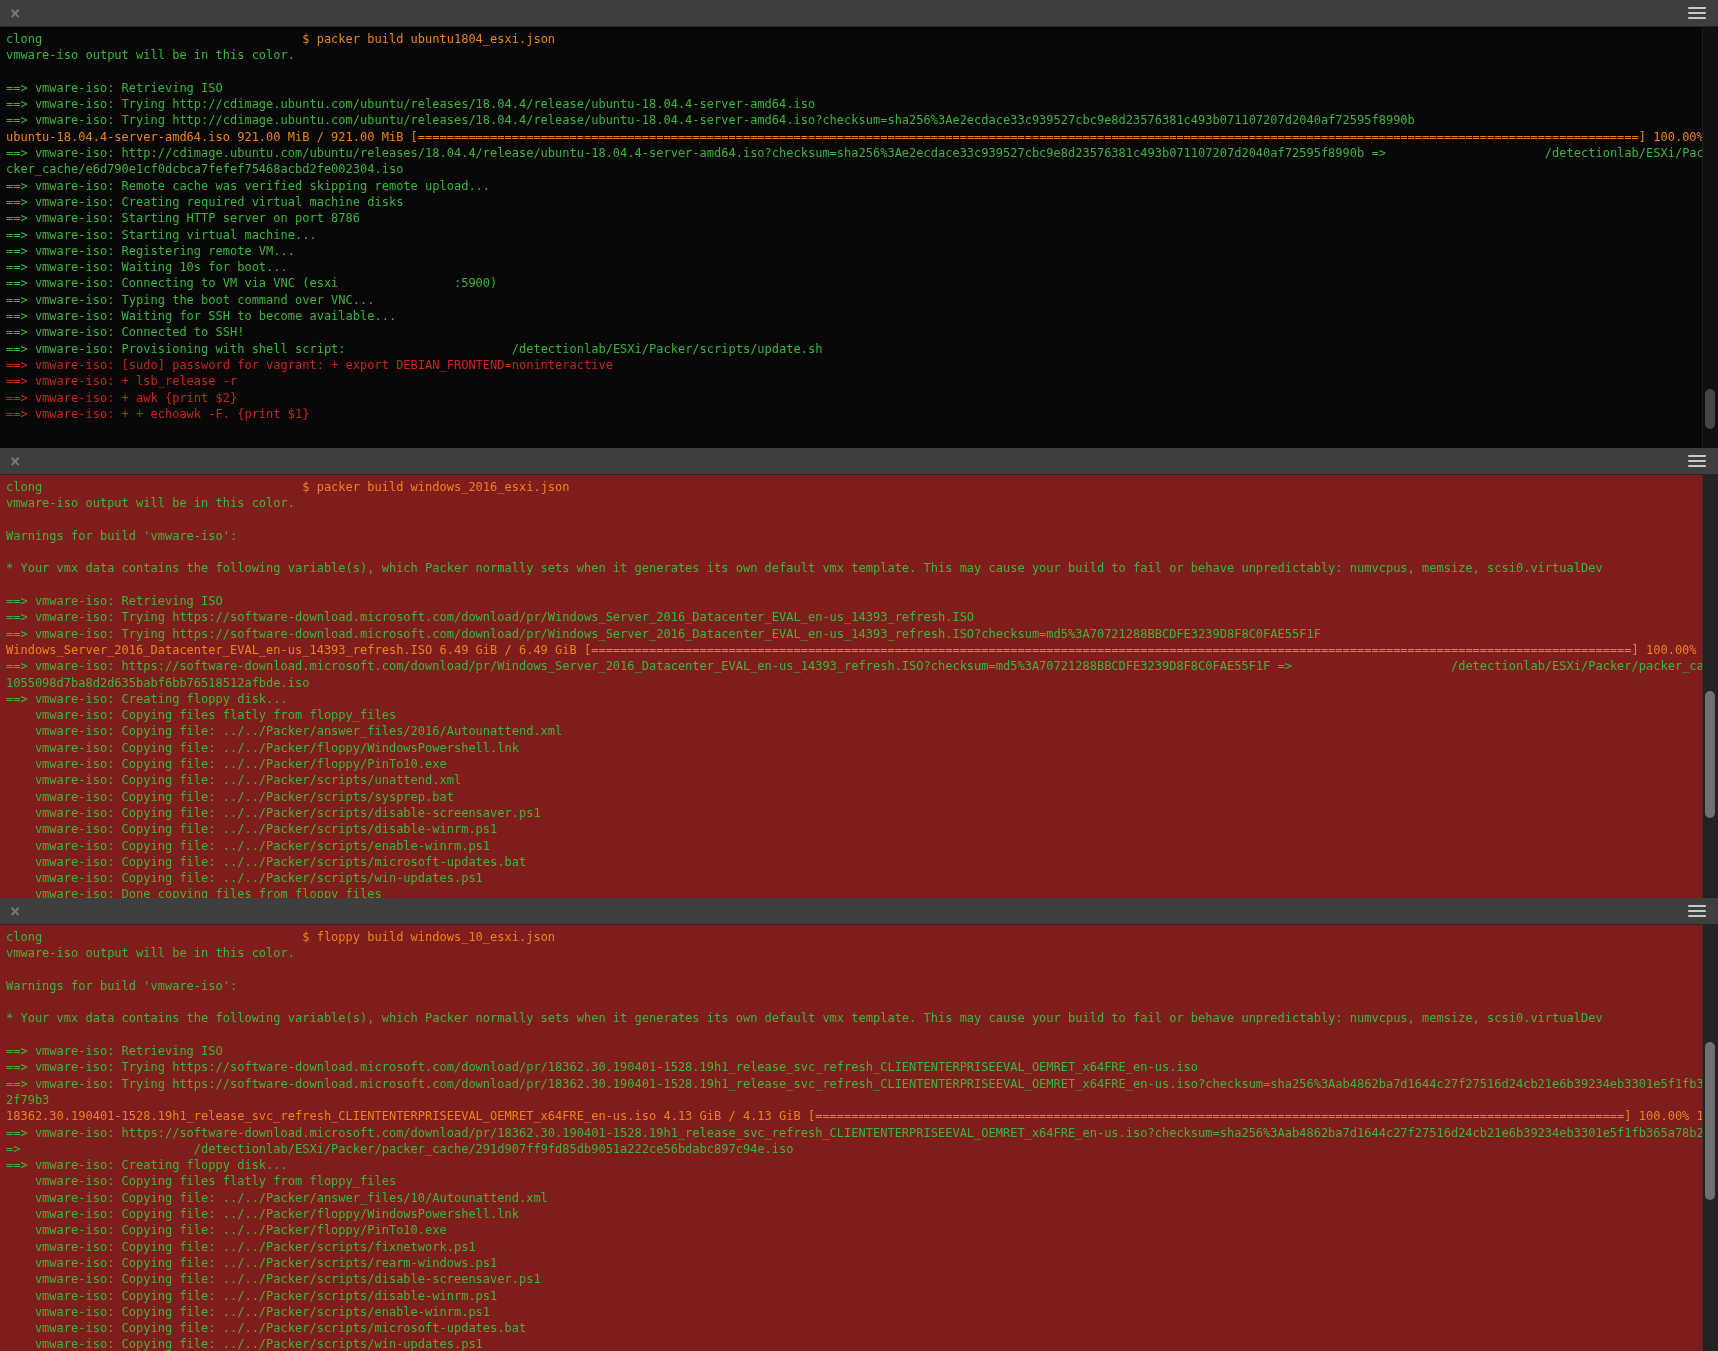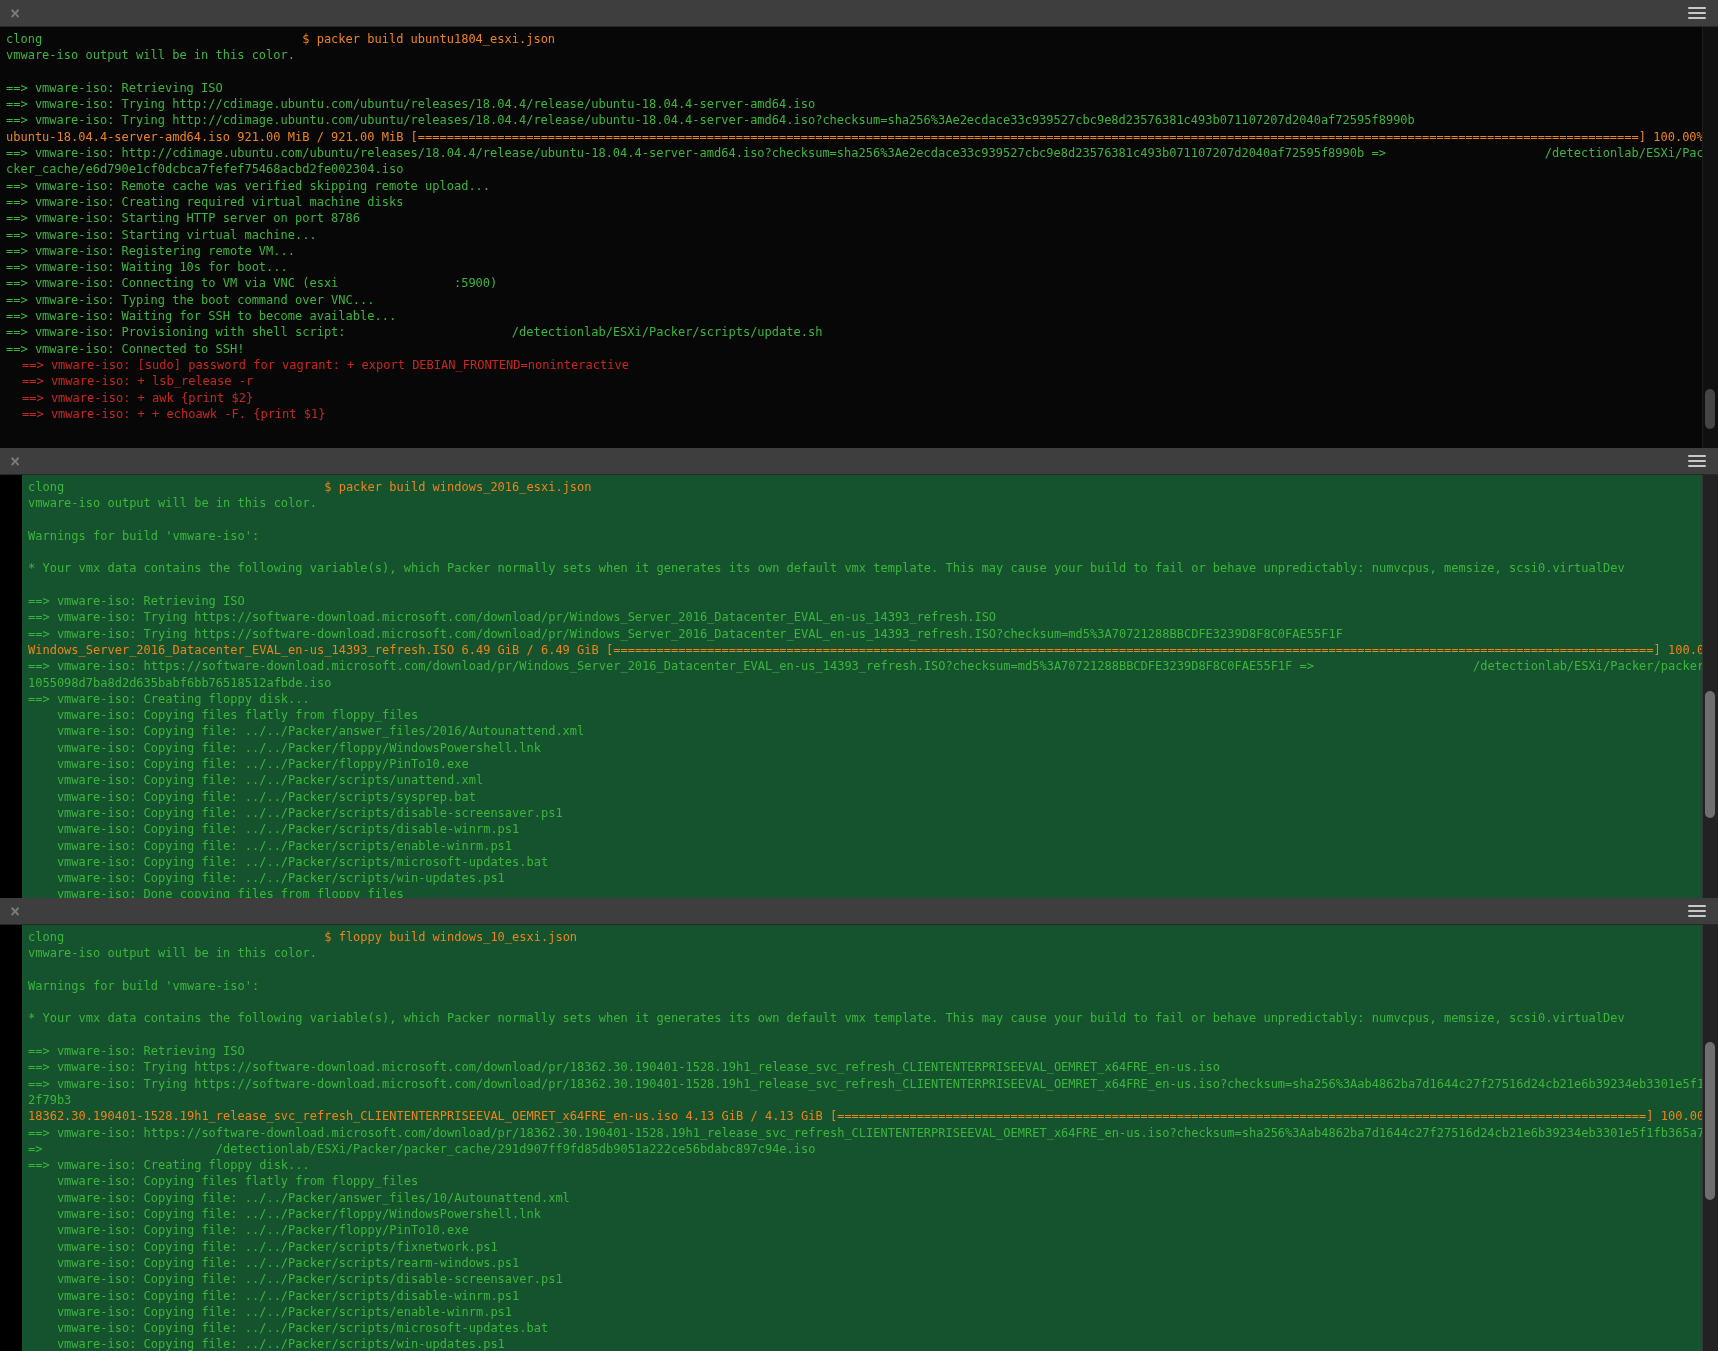--- a/index.html
+++ b/index.html
@@ -10,25 +10,25 @@
   .pane.p1{height:450px;}
   .pane.p2{height:453px;}
   .titlebar{flex:none;height:27px;background:#3e3e3e;border-bottom:1px solid #272727;
             display:flex;align-items:center;justify-content:space-between;padding:0 10px;box-sizing:border-box;}
   .close{color:#7a7a7a;font-size:17px;font-weight:bold;line-height:1;cursor:default;}
   .menu{width:18px;height:2px;background:#c9c9c9;border-radius:1px;
         box-shadow:0 -5px 0 #c9c9c9,0 5px 0 #c9c9c9;margin-right:2px;}
   .term{flex:1;position:relative;overflow:hidden;padding:4px 0 0 6px;
         font-size:12px;line-height:16.3px;}
   .term-dark{background:#070707;}
-  .term-gray{background:#14532d;margin-left:22px;}
+  .term-gray{background:#7f1d1d;}
   .line{white-space:pre;height:16.3px;overflow:hidden;}
   .c-g{color:#3cb53c;}
   .c-o{color:#ee8419;}
-  .c-r{color:#c9271e;margin-left:16px;}
+  .c-r{color:#c9271e;}
   .scroll-track{position:absolute;top:0;right:0;bottom:0;width:15px;}
   .term-dark .scroll-track{background:#101010;border-left:1px solid #1d1d1d;}
   .term-gray .scroll-track{background:#222222;border-left:1px solid #343434;}
   .scroll-thumb{position:absolute;left:2px;width:10px;border-radius:5px;background:#6f6f6f;}
   .term-dark .scroll-thumb{background:#454545;}
 </style>
 </head>
 <body>
 
 <div class="screen">
@@ -51,22 +51,22 @@
           <div class="line"><span class="c-g">cker_cache/e6d790e1cf0dcbca7fefef75468acbd2fe002304.iso</span></div>
           <div class="line"><span class="c-g">==&gt; vmware-iso: Remote cache was verified skipping remote upload...</span></div>
           <div class="line"><span class="c-g">==&gt; vmware-iso: Creating required virtual machine disks</span></div>
           <div class="line"><span class="c-g">==&gt; vmware-iso: Starting HTTP server on port 8786</span></div>
           <div class="line"><span class="c-g">==&gt; vmware-iso: Starting virtual machine...</span></div>
           <div class="line"><span class="c-g">==&gt; vmware-iso: Registering remote VM...</span></div>
           <div class="line"><span class="c-g">==&gt; vmware-iso: Waiting 10s for boot...</span></div>
           <div class="line"><span class="c-g">==&gt; vmware-iso: Connecting to VM via VNC (esxi</span><span class="c-g">                </span><span class="c-g">:5900)</span></div>
           <div class="line"><span class="c-g">==&gt; vmware-iso: Typing the boot command over VNC...</span></div>
           <div class="line"><span class="c-g">==&gt; vmware-iso: Waiting for SSH to become available...</span></div>
+          <div class="line"><span class="c-g">==&gt; vmware-iso: Connected to SSH!</span></div>
           <div class="line"><span class="c-g">==&gt; vmware-iso: Provisioning with shell script:</span><span class="c-g">                       </span><span class="c-g">/detectionlab/ESXi/Packer/scripts/update.sh</span></div>
-          <div class="line"><span class="c-g">==&gt; vmware-iso: Connected to SSH!</span></div>
           <div class="line"><span class="c-r">==&gt; vmware-iso: [sudo] password for vagrant: + export DEBIAN_FRONTEND=noninteractive</span></div>
           <div class="line"><span class="c-r">==&gt; vmware-iso: + lsb_release -r</span></div>
           <div class="line"><span class="c-r">==&gt; vmware-iso: + awk {print $2}</span></div>
           <div class="line"><span class="c-r">==&gt; vmware-iso: + + echoawk -F. {print $1}</span></div>
         </div>
       <div class="scroll-track">
         <div class="scroll-thumb" style="top: 86%; height: 9.5%;"></div>
       </div>
     </div>
   </section>

